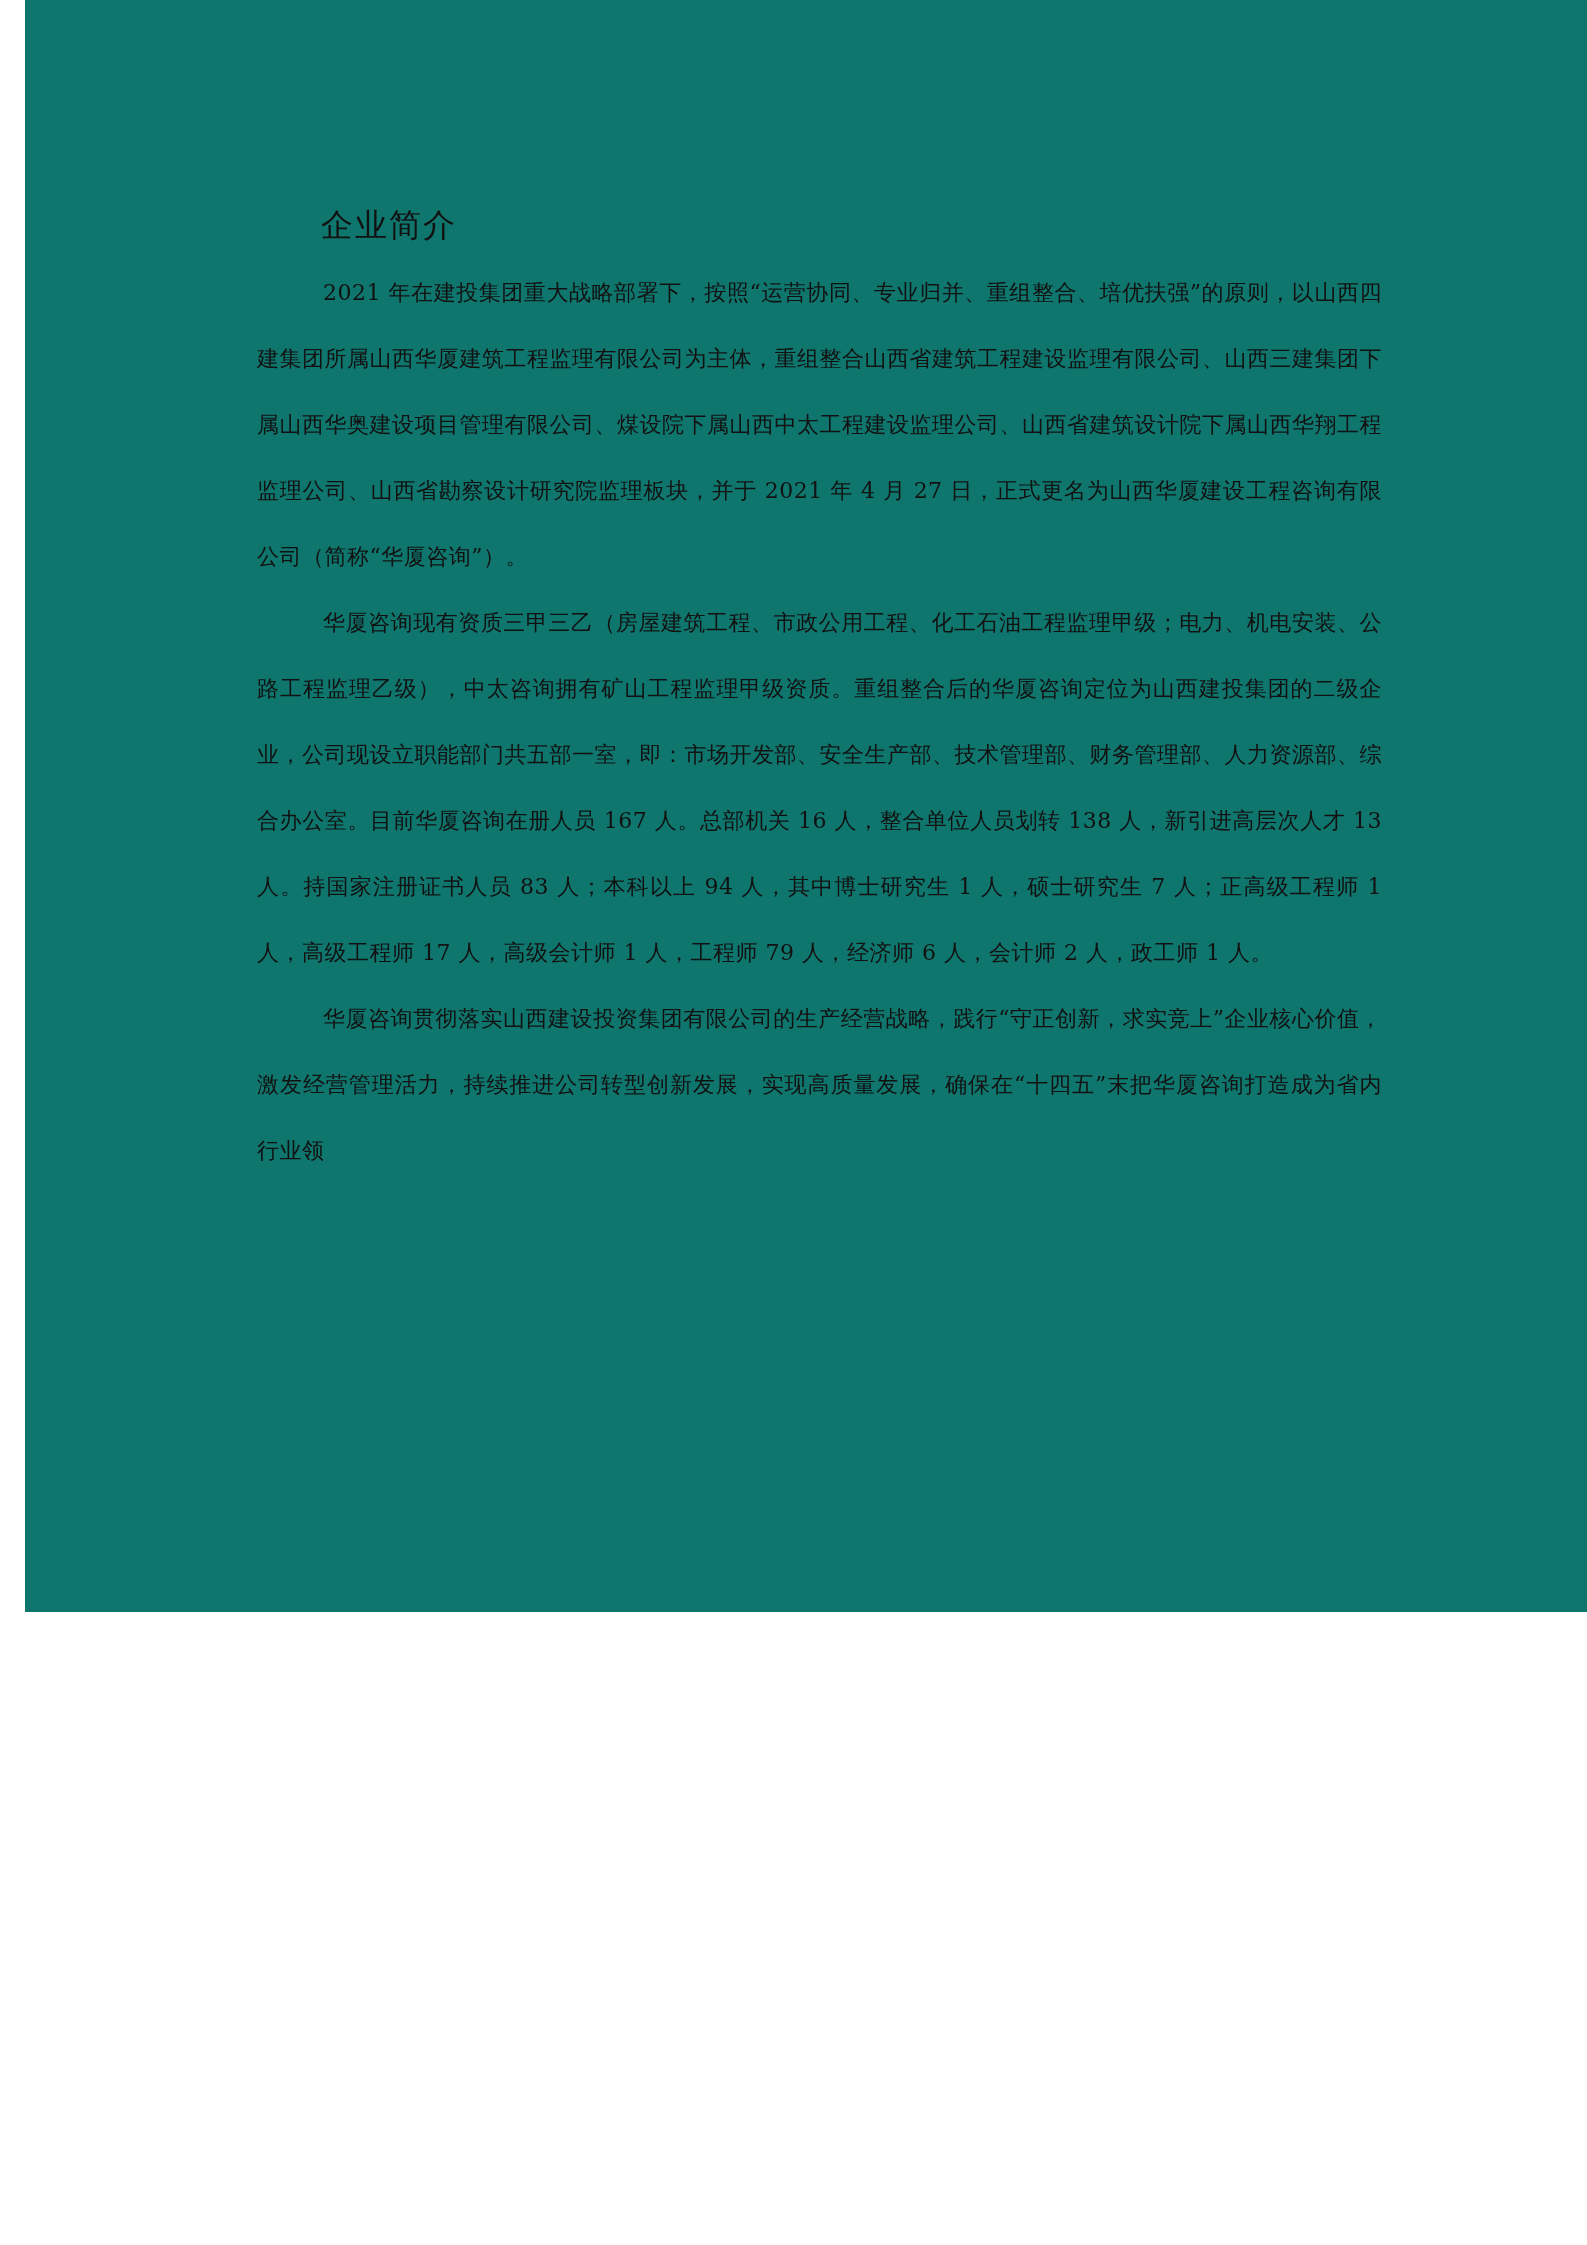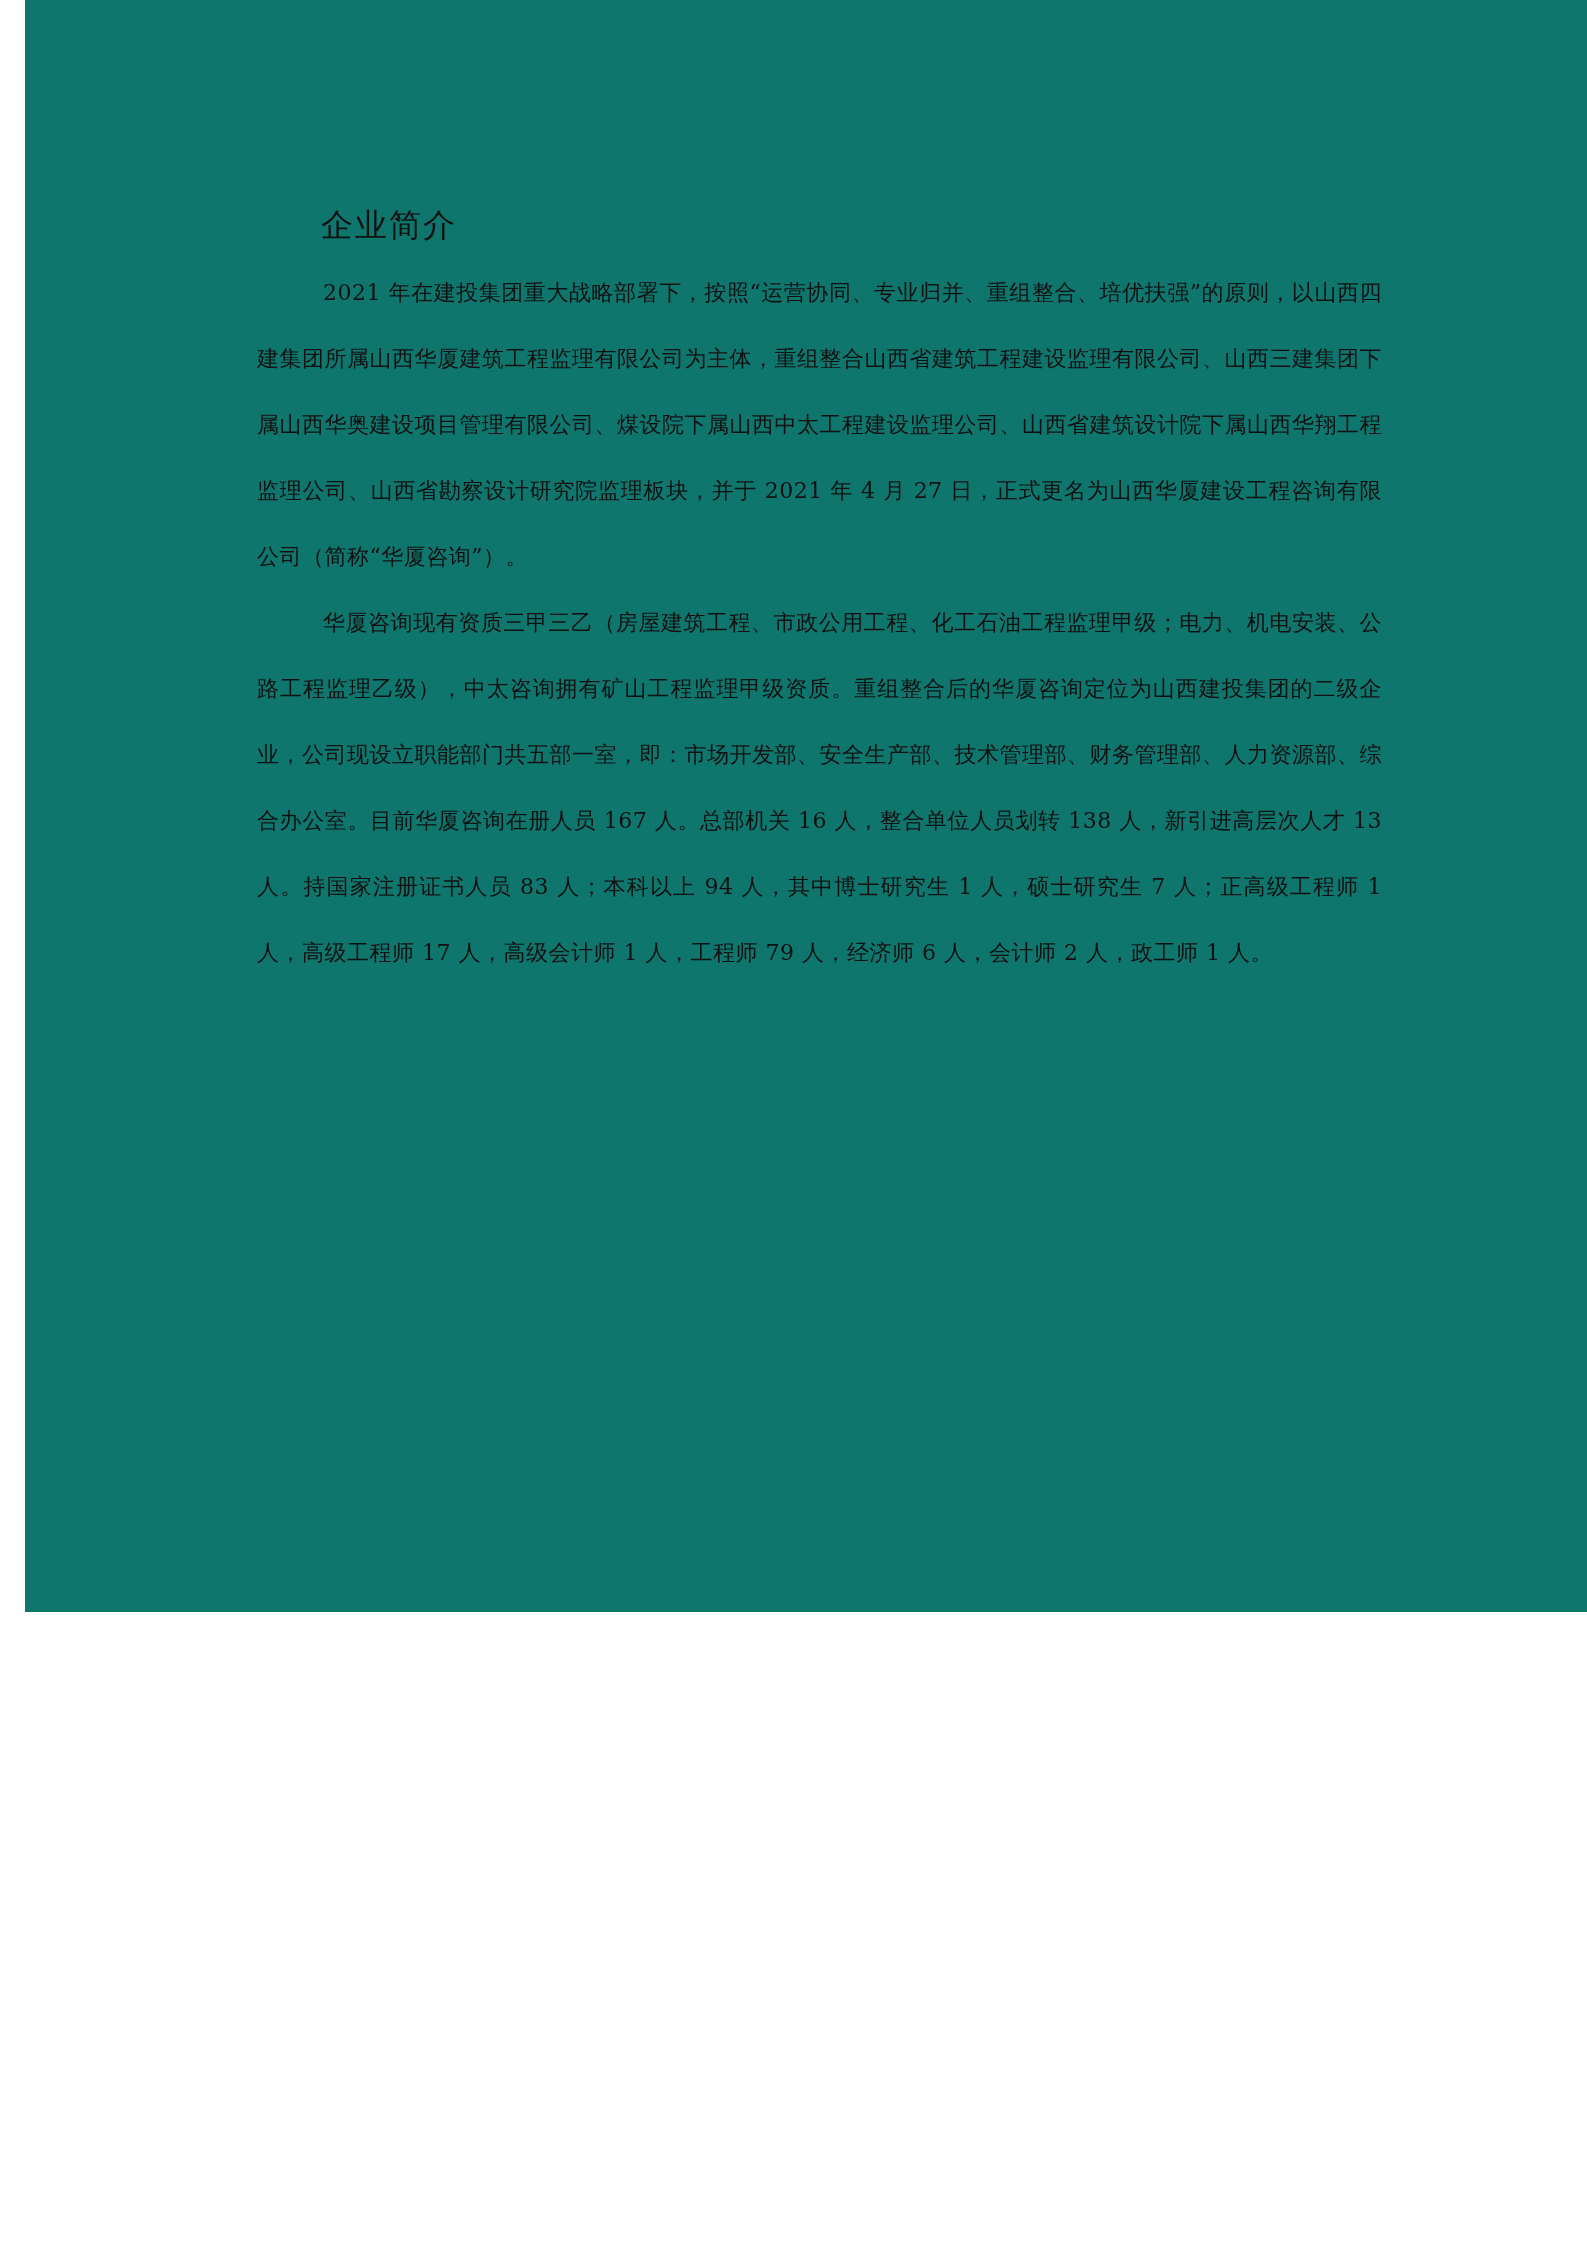--- a/index.html
+++ b/index.html
@@ -56,14 +56,15 @@
   }
 </style>
 </head>
 <body>
 
 <div class="page">
   <div class="content">
     <h1 class="doc-title">企业简介</h1>
     <p class="para">2021 年在建投集团重大战略部署下，按照“运营协同、专业归并、重组整合、培优扶强”的原则，以山西四建集团所属山西华厦建筑工程监理有限公司为主体，重组整合山西省建筑工程建设监理有限公司、山西三建集团下属山西华奥建设项目管理有限公司、煤设院下属山西中太工程建设监理公司、山西省建筑设计院下属山西华翔工程监理公司、山西省勘察设计研究院监理板块，并于 2021 年 4 月 27 日，正式更名为山西华厦建设工程咨询有限公司（简称“华厦咨询”）。</p>
     <p class="para">华厦咨询现有资质三甲三乙（房屋建筑工程、市政公用工程、化工石油工程监理甲级；电力、机电安装、公路工程监理乙级），中太咨询拥有矿山工程监理甲级资质。重组整合后的华厦咨询定位为山西建投集团的二级企业，公司现设立职能部门共五部一室，即：市场开发部、安全生产部、技术管理部、财务管理部、人力资源部、综合办公室。目前华厦咨询在册人员 167 人。总部机关 16 人，整合单位人员划转 138 人，新引进高层次人才 13 人。持国家注册证书人员 83 人；本科以上 94 人，其中博士研究生 1 人，硕士研究生 7 人；正高级工程师 1 人，高级工程师 17 人，高级会计师 1 人，工程师 79 人，经济师 6 人，会计师 2 人，政工师 1 人。</p>
+    <p class="para">华厦咨询贯彻落实山西建设投资集团有限公司的生产经营战略，践行“守正创新，求实竞上”企业核心价值，激发经营管理活力，持续推进公司转型创新发展，实现高质量发展，确保在“十四五”末把华厦咨询打造成为省内行业领</p>
   </div>
 </div>
 
 </body></html>

